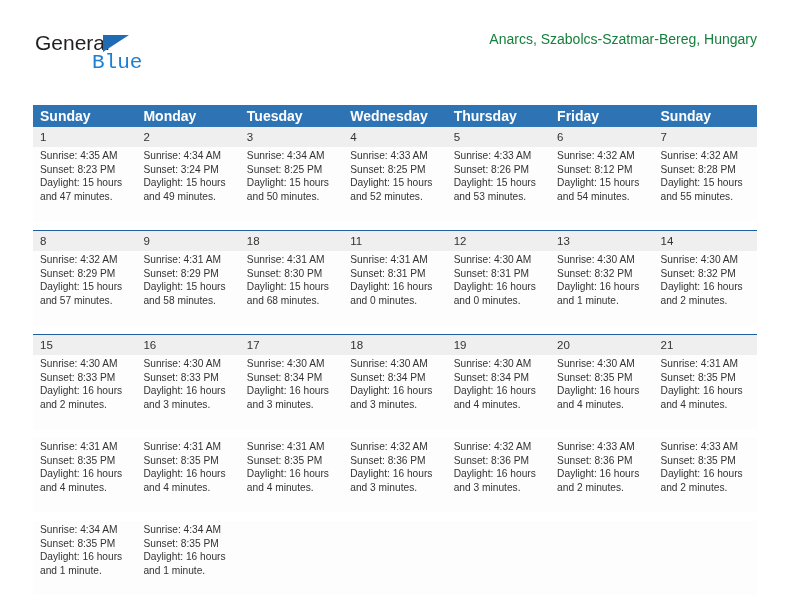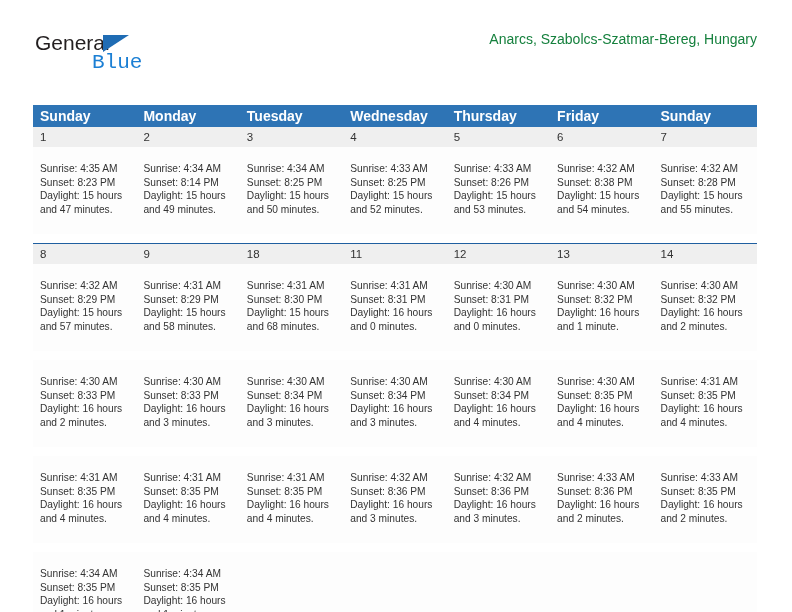--- a/index.html
+++ b/index.html
@@ -118,21 +118,21 @@
     vertical-align: top;
   }
   .daynum-row.first td {
     border-top: 0;
   }
   .detail-row td {
     background: #fdfdfd;
     color: #333333;
     font-size: 10.2px;
     line-height: 13.6px;
-    padding: 15px 6px 10px 7px;
+    padding: 2px 6px 10px 7px;
     vertical-align: top;
     height: 62px;
   }
   .detail-row td .ln { display: block; white-space: nowrap; }
   .spacer-row td {
     background: #ffffff;
     height: 9px;
     padding: 0;
     border: 0;
   }
@@ -190,21 +190,21 @@
       </tr>
       <tr class="detail-row">
         <td>
             <span class="ln">Sunrise: 4:35 AM</span>
             <span class="ln">Sunset: 8:23 PM</span>
             <span class="ln">Daylight: 15 hours</span>
             <span class="ln">and 47 minutes.</span>
           </td>
         <td>
             <span class="ln">Sunrise: 4:34 AM</span>
-            <span class="ln">Sunset: 8:14 PM</span>
+            <span class="ln">Sunset: 3:24 PM</span>
             <span class="ln">Daylight: 15 hours</span>
             <span class="ln">and 49 minutes.</span>
           </td>
         <td>
             <span class="ln">Sunrise: 4:34 AM</span>
             <span class="ln">Sunset: 8:25 PM</span>
             <span class="ln">Daylight: 15 hours</span>
             <span class="ln">and 50 minutes.</span>
           </td>
         <td>
@@ -214,21 +214,21 @@
             <span class="ln">and 52 minutes.</span>
           </td>
         <td>
             <span class="ln">Sunrise: 4:33 AM</span>
             <span class="ln">Sunset: 8:26 PM</span>
             <span class="ln">Daylight: 15 hours</span>
             <span class="ln">and 53 minutes.</span>
           </td>
         <td>
             <span class="ln">Sunrise: 4:32 AM</span>
-            <span class="ln">Sunset: 8:38 PM</span>
+            <span class="ln">Sunset: 8:12 PM</span>
             <span class="ln">Daylight: 15 hours</span>
             <span class="ln">and 54 minutes.</span>
           </td>
         <td>
             <span class="ln">Sunrise: 4:32 AM</span>
             <span class="ln">Sunset: 8:28 PM</span>
             <span class="ln">Daylight: 15 hours</span>
             <span class="ln">and 55 minutes.</span>
           </td>
       </tr>
@@ -286,20 +286,29 @@
             <span class="ln">Sunrise: 4:30 AM</span>
             <span class="ln">Sunset: 8:32 PM</span>
             <span class="ln">Daylight: 16 hours</span>
             <span class="ln">and 2 minutes.</span>
           </td>
       </tr>
       <tr class="spacer-row">
           <td colspan="7"></td>
         </tr>
 
+      <tr class="daynum-row">
+        <td>15</td>
+        <td>16</td>
+        <td>17</td>
+        <td>18</td>
+        <td>19</td>
+        <td>20</td>
+        <td>21</td>
+      </tr>
       <tr class="detail-row">
         <td>
             <span class="ln">Sunrise: 4:30 AM</span>
             <span class="ln">Sunset: 8:33 PM</span>
             <span class="ln">Daylight: 16 hours</span>
             <span class="ln">and 2 minutes.</span>
           </td>
         <td>
             <span class="ln">Sunrise: 4:30 AM</span>
             <span class="ln">Sunset: 8:33 PM</span>

